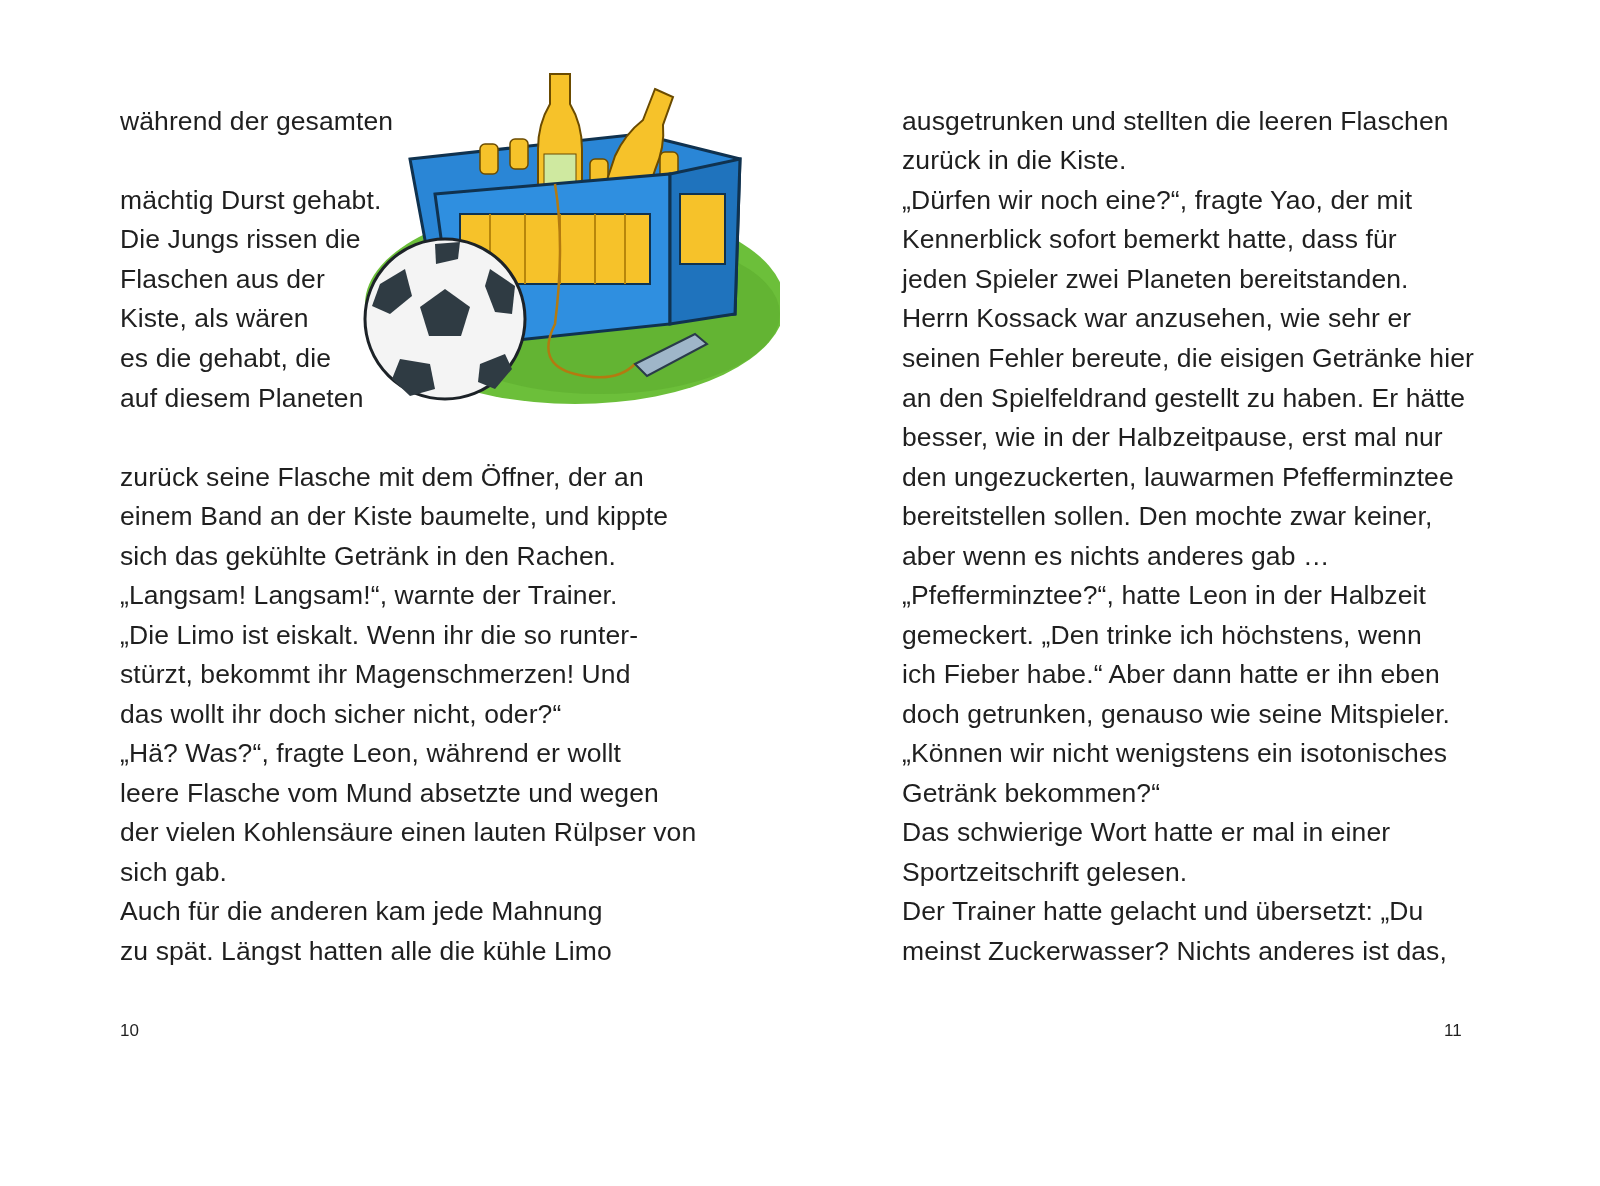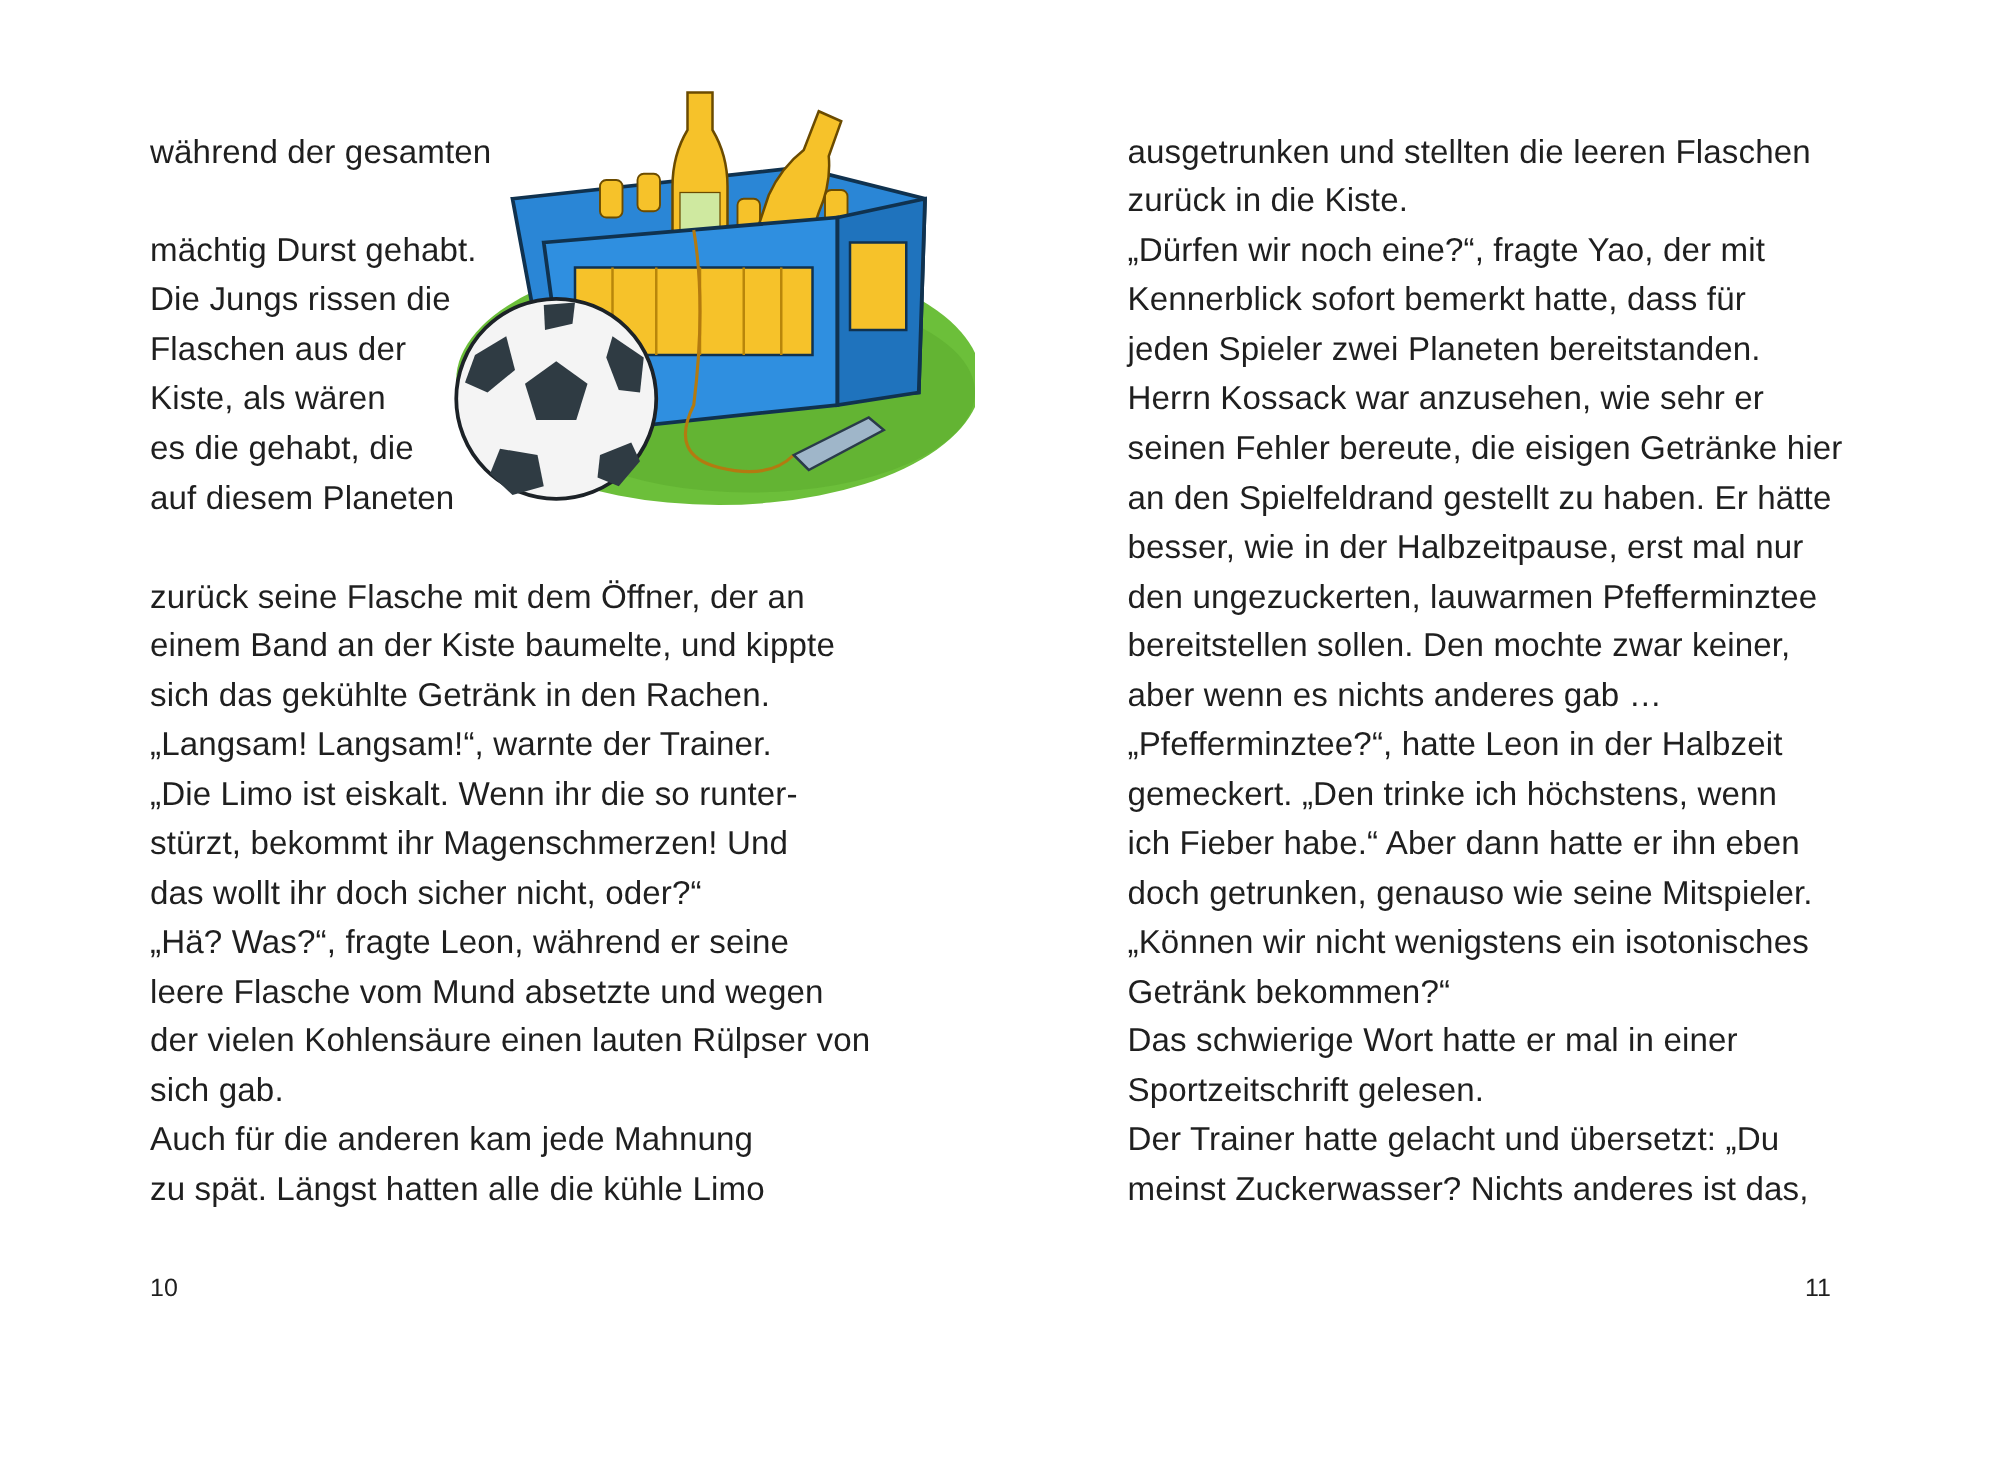--- a/index.html
+++ b/index.html
@@ -2,21 +2,21 @@
 <html><head>
 <meta charset="utf-8">
 <style>
   html, body { margin:0; padding:0; background:#ffffff; }
   body { width:1600px; height:1186px; position:relative; overflow:hidden;
          font-family:"Liberation Sans", "DejaVu Sans", sans-serif; color:#1f1f1f; }
   .page { position:absolute; top:0; height:1186px;text-align:center; }
   .page-left { left:0; width:800px; }
   .page-right { left:820px; width:800px; }
   .line { position:absolute; font-size:26.5px; line-height:40px; white-space:nowrap; letter-spacing:0.1px; }
-  .pnum { position:absolute; font-size:20px; line-height:30px; }
+  .pnum { position:absolute; font-size:17px; line-height:30px; }
   .illus { position:absolute; left:340px; top:64px; width:440px; height:356px; }
 </style>
 </head>
 <body>
 
 <div class="page page-left">
   <div class="illus">
     <svg width="440" height="356" viewBox="0 0 440 356">
 
       <ellipse cx="235" cy="240" rx="210" ry="100" fill="#6cbf3a"></ellipse>
@@ -71,21 +71,21 @@
   <div class="line" style="left:120px;top:298px">Kiste, als wären</div>
   <div class="line" style="left:120px;top:338px">es die gehabt, die</div>
   <div class="line" style="left:120px;top:378px">auf diesem Planeten</div>
   <div class="line" style="left:120px;top:457px">zurück seine Flasche mit dem Öffner, der an</div>
   <div class="line" style="left:120px;top:496px">einem Band an der Kiste baumelte, und kippte</div>
   <div class="line" style="left:120px;top:536px">sich das gekühlte Getränk in den Rachen.</div>
   <div class="line" style="left:120px;top:575px">„Langsam! Langsam!“, warnte der Trainer.</div>
   <div class="line" style="left:120px;top:615px">„Die Limo ist eiskalt. Wenn ihr die so runter-</div>
   <div class="line" style="left:120px;top:654px">stürzt, bekommt ihr Magenschmerzen! Und</div>
   <div class="line" style="left:120px;top:694px">das wollt ihr doch sicher nicht, oder?“</div>
-  <div class="line" style="left:120px;top:733px">„Hä? Was?“, fragte Leon, während er seine</div>
+  <div class="line" style="left:120px;top:733px">„Hä? Was?“, fragte Leon, während er wollt</div>
   <div class="line" style="left:120px;top:812px">der vielen Kohlensäure einen lauten Rülpser von</div>
   <div class="line" style="left:120px;top:773px">leere Flasche vom Mund absetzte und wegen</div>
   <div class="line" style="left:120px;top:852px">sich gab.</div>
   <div class="line" style="left:120px;top:891px">Auch für die anderen kam jede Mahnung</div>
   <div class="line" style="left:120px;top:931px">zu spät. Längst hatten alle die kühle Limo</div>
 
   <div class="pnum" style="left:120px;top:1016px">10</div>
 </div>
 
 <div class="page page-right">

